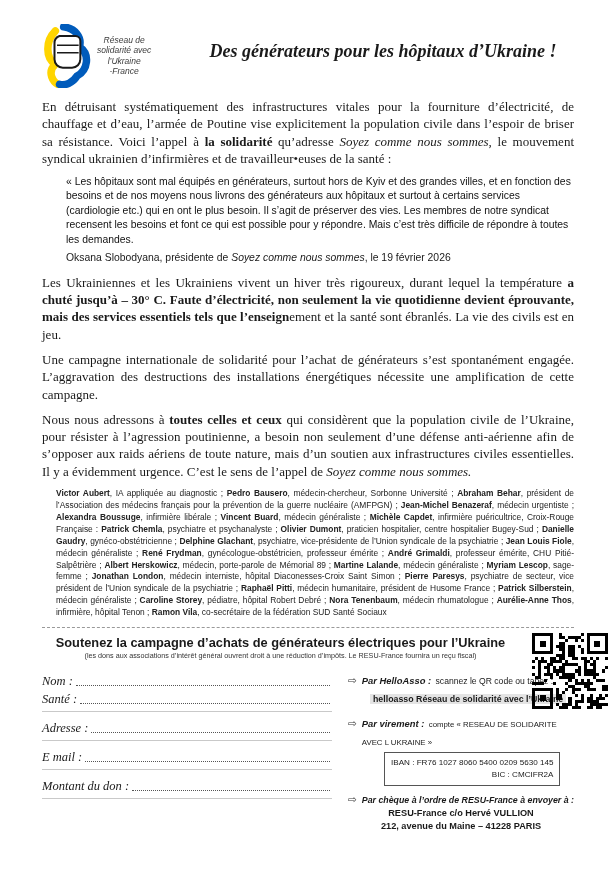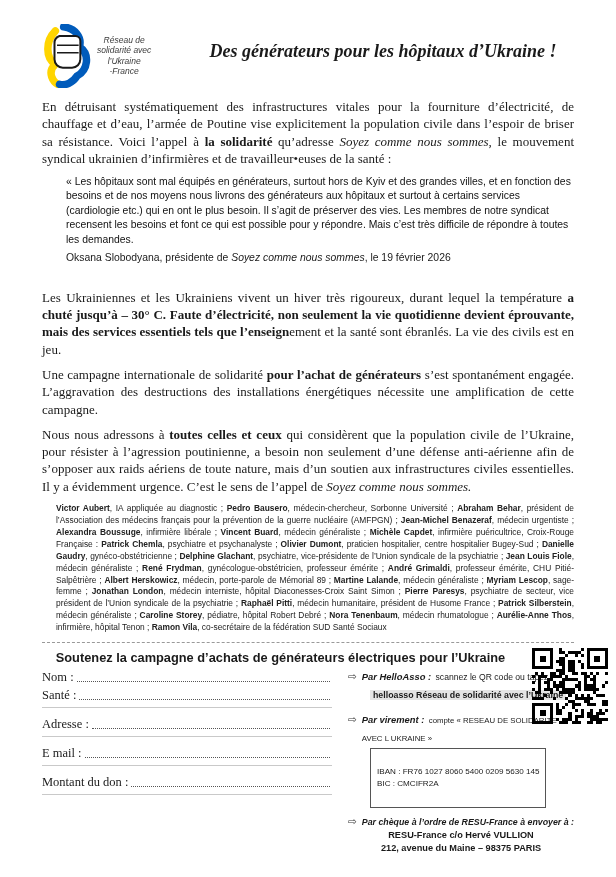--- a/index.html
+++ b/index.html
@@ -13,51 +13,51 @@
   .header { display:flex; margin-bottom:6px; }
   .logo { width:150px; display:flex; gap:5px; align-items:flex-start; }
   .logo-text { font-family:"Liberation Sans", sans-serif; font-style:italic; font-size:8.5px;
     line-height:1.22; color:#3c3c3c; padding-top:11px;text-align:center; }
   .doc-title { flex:1; text-align:center; font-weight:bold; font-style:italic;
     font-size:18px; padding-top:17px; white-space:nowrap; }
   
   .body-par { font-size:13px; line-height:1.33; text-align:justify; margin:0 0 8px 0; }
   .quote { margin:0 0 5px 24px; font-family:"Liberation Sans", sans-serif; font-size:10.4px;
     line-height:1.38; text-align:left; color:#111; }
-  .attribution { margin:0 0 26px 24px; font-family:"Liberation Sans", sans-serif; font-size:10.4px; }
+  .attribution { margin:0 0 11px 24px; font-family:"Liberation Sans", sans-serif; font-size:10.4px; }
   .signatories { margin:0 0 8px 14px; font-family:"Liberation Sans", sans-serif;
     font-size:8.4px; line-height:1.42; text-align:justify; color:#222; }
   .divider { border:none; border-top:1px dashed #999; margin:2px 0 7px 0; }
   
   .form-section { position:relative; }
   .form-heading { text-align:center; font-family:"Liberation Sans", sans-serif; font-weight:bold;
     font-size:12.8px; margin:0 55px 1px 0; }
   .form-subnote { text-align:center; font-family:"Liberation Sans", sans-serif; font-size:7.2px;
     color:#333; margin:0 55px 10px 0; }
   .qr { position:absolute; top:-2px; right:-34px; width:76px; height:76px; }
   .form-cols { display:flex; }
   .fields-col { width:296px; }
   .pay-col { flex:1; padding-left:16px; font-family:"Liberation Sans", sans-serif; }
   .frow-group { padding:1px 0 4px 0; }
   .rule { border-bottom:1px solid #c9c9c9; }
   .gap-top { margin-top:5px; }
   .frow { display:flex; align-items:flex-end; font-size:12.5px; height:18px; }
-  .flabel { white-space:nowrap; }
+  .flabel { white-space:nowrap;font-style:italic; }
   .leader { flex:1; border-bottom:1.4px dotted #555; margin:0 2px 3px 3px; height:1px; }
   .leader.short { flex:0 0 16px; }
   .pay-item { margin-bottom:7px; }
   .pay-line { display:flex; gap:5px; align-items:baseline; }
   .arrow { font-size:10.5px; color:#333; flex:0 0 auto; }
   .pay-label { font-weight:bold; font-style:italic; font-size:9.4px; white-space:nowrap; }
   .pay-text { font-size:8.6px; }
   .pay-text.small { font-size:7.8px; }
   .highlight-line { margin:2px 0 0 22px; font-weight:bold; font-size:8.8px;
     background:#e4e4e4; display:inline-block; padding:0 3px; }
-  .iban-box { border:1px solid #555; margin:3px 0 0 22px; padding:17px 6px; font-size:8.1px;
-    line-height:1.5; display:inline-block; }
+  .iban-box { border:1px solid #555; margin:3px 0 0 36px; padding:4px 6px; font-size:8.1px;
+    line-height:1.5; display:inline-block;text-align:right; }
   .addr { text-align:center; font-size:9.2px; line-height:1.4; margin-top:2px;font-weight:bold; }
   
   .footer { text-align:center; font-family:"Liberation Sans", sans-serif; font-weight:bold;
     font-size:9.2px; color:#31849b; margin-top:8px; }
   .env-icon { color:#76a5d8; font-size:12px; vertical-align:-1px; }
   .fb-icon { display:inline-block; width:11px; height:11px; background:#181c24; color:#fff;
     font-family:"Liberation Serif", serif; font-weight:bold; font-size:10px; line-height:11px;
     text-align:center; border-radius:2px; vertical-align:-1px; }
 </style>
 </head>
@@ -86,21 +86,21 @@
     </div>
     <div class="doc-title">Des générateurs pour les hôpitaux d’Ukraine !</div>
   </div>
 
   <p class="body-par"><span>En détruisant systématiquement des infrastructures vitales pour la fourniture d’électricité, de chauffage et d’eau, l’armée de Poutine vise explicitement la population civile dans l’espoir de briser sa résistance. Voici l’appel à </span><span style="font-weight: bold;">la solidarité</span><span> qu’adresse </span><span style="font-style: italic;">Soyez comme nous sommes</span><span>, le mouvement syndical ukrainien d’infirmières et de travailleur•euses de la santé :</span></p>
 
   <div class="quote">« Les hôpitaux sont mal équipés en générateurs, surtout hors de Kyiv et des grandes villes, et en fonction des besoins et de nos moyens nous livrons des générateurs aux hôpitaux et surtout à certains services (cardiologie etc.) qui en ont le plus besoin. Il s’agit de préserver des vies. Les membres de notre syndicat recensent les besoins et font ce qui est possible pour y répondre. Mais c’est très difficile de répondre à toutes les demandes.</div>
   <div class="attribution"><span>Oksana Slobodyana, présidente de </span><span style="font-style: italic;">Soyez comme nous sommes</span><span>, le 19 février 2026</span></div>
 
   <p class="body-par"><span>Les Ukrainiennes et les Ukrainiens vivent un hiver très rigoureux, durant lequel la température </span><span style="font-weight: bold;">a chuté jusqu’à – 30° C. Faute d’électricité, non seulement la vie quotidienne devient éprouvante, mais des services essentiels tels que l’enseign</span><span>ement et la santé sont ébranlés. La vie des civils est en jeu.</span></p>
-  <p class="body-par"><span>Une campagne internationale de solidarité </span><span style="font-weight: bold;">pour l’achat de générateurs</span><span> s’est spontanément engagée. L’aggravation des destructions des installations énergétiques nécessite une amplification de cette campagne.</span></p>
+  <p class="body-par"><span>Une campagne internationale de solidarité </span><span style="font-weight: normal;">pour l’achat de générateurs</span><span> s’est spontanément engagée. L’aggravation des destructions des installations énergétiques nécessite une amplification de cette campagne.</span></p>
   <p class="body-par"><span>Nous nous adressons à </span><span style="font-weight: bold;">toutes celles et ceux</span><span> qui considèrent que la population civile de l’Ukraine, pour résister à l’agression poutinienne, a besoin non seulement d’une défense anti-aérienne afin de s’opposer aux raids aériens de toute nature, mais d’un soutien aux infrastructures civiles essentielles. Il y a évidemment urgence. C’est le sens de l’appel de </span><span style="font-style: italic;">Soyez comme nous sommes.</span></p>
 
   <div class="signatories"><span style="font-weight: bold;">Victor Aubert</span><span>, IA appliquée au diagnostic ; </span><span style="font-weight: bold;">Pedro Bausero</span><span>, médecin-chercheur, Sorbonne Université ; </span><span style="font-weight: bold;">Abraham Behar</span><span>, président de l’Association des médecins français pour la prévention de la guerre nucléaire (AMFPGN) ; </span><span style="font-weight: bold;">Jean-Michel Benazeraf</span><span>, médecin urgentiste ; </span><span style="font-weight: bold;">Alexandra Boussuge</span><span>, infirmière libérale ; </span><span style="font-weight: bold;">Vincent Buard</span><span>, médecin généraliste ; </span><span style="font-weight: bold;">Michèle Capdet</span><span>, infirmière puéricultrice, Croix-Rouge Française : </span><span style="font-weight: bold;">Patrick Chemla</span><span>, psychiatre et psychanalyste ; </span><span style="font-weight: bold;">Olivier Dumont</span><span>, praticien hospitalier, centre hospitalier Bugey-Sud ; </span><span style="font-weight: bold;">Danielle Gaudry</span><span>, gynéco-obstétricienne ; </span><span style="font-weight: bold;">Delphine Glachant</span><span>, psychiatre, vice-présidente de l’Union syndicale de la psychiatrie ; </span><span style="font-weight: bold;">Jean Louis Fiole</span><span>, médecin généraliste ; </span><span style="font-weight: bold;">René Frydman</span><span>, gynécologue-obstétricien, professeur émérite ; </span><span style="font-weight: bold;">André Grimaldi</span><span>, professeur émérite, CHU Pitié-Salpêtrière ; </span><span style="font-weight: bold;">Albert Herskowicz</span><span>, médecin, porte-parole de Mémorial 89 ; </span><span style="font-weight: bold;">Martine Lalande</span><span>, médecin généraliste ; </span><span style="font-weight: bold;">Myriam Lescop</span><span>, sage-femme ; </span><span style="font-weight: bold;">Jonathan London</span><span>, médecin interniste, hôpital Diaconesses-Croix Saint Simon ; </span><span style="font-weight: bold;">Pierre Paresys</span><span>, psychiatre de secteur, vice président de l’Union syndicale de la psychiatrie ; </span><span style="font-weight: bold;">Raphaël Pitti</span><span>, médecin humanitaire, président de Husome France ; </span><span style="font-weight: bold;">Patrick Silberstein</span><span>, médecin généraliste ; </span><span style="font-weight: bold;">Caroline Storey</span><span>, pédiatre, hôpital Robert Debré ; </span><span style="font-weight: bold;">Nora Tenenbaum</span><span>, médecin rhumatologue ; </span><span style="font-weight: bold;">Aurélie-Anne Thos</span><span>, infirmière, hôpital Tenon ; </span><span style="font-weight: bold;">Ramon Vila</span><span>, co-secrétaire de la fédération SUD Santé Sociaux</span></div>
 
   <hr class="divider">
 
   <div class="form-section">
     <div class="qr"><svg viewBox="0 0 75 75" width="100%" height="100%" fill="#000" shape-rendering="crispEdges">
           <rect x="27" y="0" width="3" height="3"></rect>
           <rect x="48" y="0" width="3" height="3"></rect>
@@ -305,20 +305,21 @@
           <rect x="63" y="72" width="3" height="3"></rect>
           <rect x="66" y="72" width="3" height="3"></rect>
           <rect x="1.5" y="1.5" width="18" height="18" fill="none" stroke="#000" stroke-width="3"></rect>
           <rect x="7.5" y="7.5" width="6" height="6"></rect>
           <rect x="55.5" y="1.5" width="18" height="18" fill="none" stroke="#000" stroke-width="3"></rect>
           <rect x="61.5" y="7.5" width="6" height="6"></rect>
           <rect x="1.5" y="55.5" width="18" height="18" fill="none" stroke="#000" stroke-width="3"></rect>
           <rect x="7.5" y="61.5" width="6" height="6"></rect>
         </svg></div>
     <div class="form-heading">Soutenez la campagne d’achats de générateurs électriques pour l’Ukraine</div>
+    <div class="form-subnote">(les dons aux associations d’intérêt général ouvrent droit à une réduction d’impôts. Le RESU-France fournira un reçu fiscal)</div>
 
     <div class="form-cols">
 
       <div class="fields-col">
         <div class="frow-group rule">
           <div class="frow">
             <span class="flabel">Nom :</span>
             <span class="leader"></span>
           </div>
           <div class="frow">
@@ -368,21 +369,21 @@
           </div>
         </div>
 
         <div class="pay-item">
           <div class="pay-line">
             <span class="arrow">⇨</span>
             <span class="pay-label" style="font-size:8.8px;">Par chèque à l’ordre de RESU-France à envoyer à :</span>
           </div>
           <div class="addr">
             <div>RESU-France c/o Hervé VULLION</div>
-            <div>212, avenue du Maine – 98375 PARIS</div>
+            <div>212, avenue du Maine – 41228 PARIS</div>
           </div>
         </div>
       </div>
     </div>
 
   </div>
 
 </div>
 
 </body></html>

